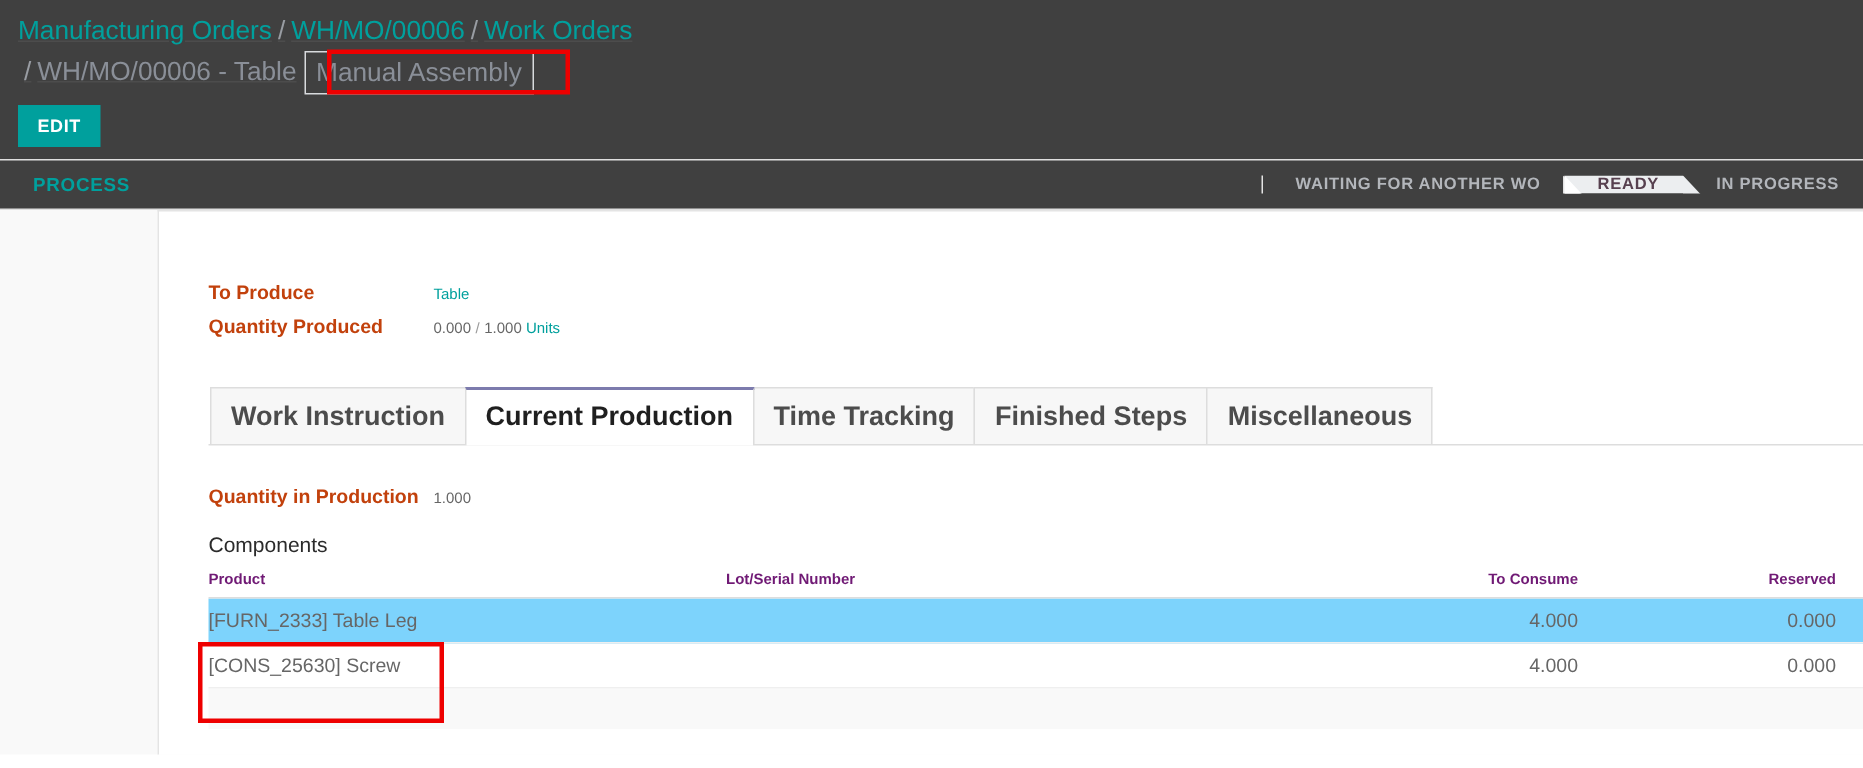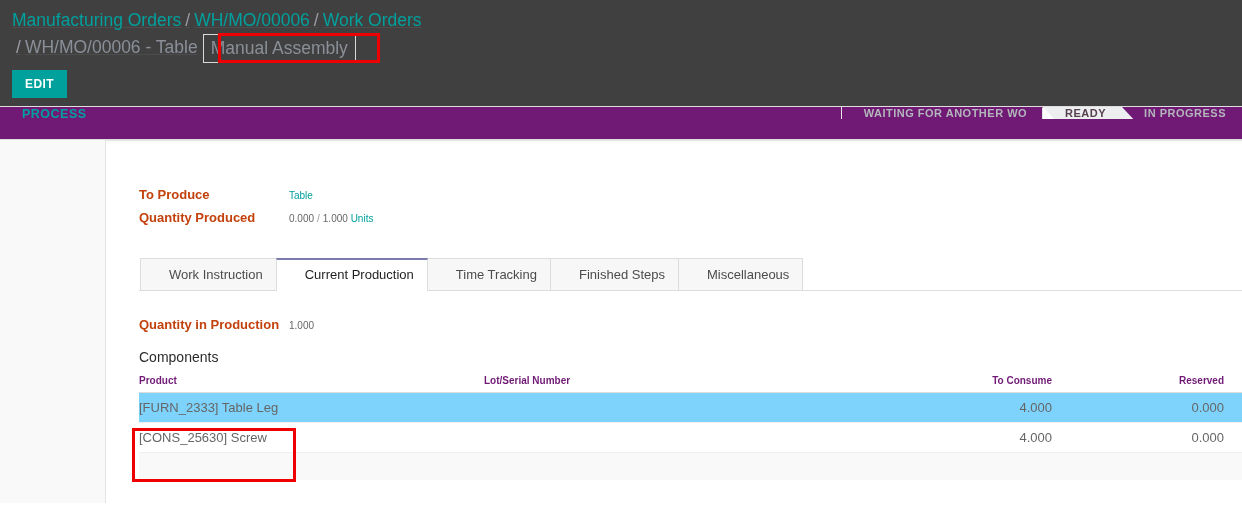--- a/index.html
+++ b/index.html
@@ -83,25 +83,25 @@
     font-size: 12px;
     font-weight: 700;
     letter-spacing: 0.4px;
     padding: 7px 13px 7px 13px;
     cursor: pointer;
   }
 
   
   .statusbar {
     display: flex;
-    align-items: flex-start;
+    align-items: center;
     justify-content: space-between;
     border-top: 1px solid #dfdfdf;
     border-bottom: 1px solid #dfdfdf;
-    background: #701a75;
+    background: #404040;
     height: 34px;
   }
 
   .sb-buttons {
     display: flex;
     align-items: center;
     padding-left: 22px;
   }
 
   .sb-btn {
@@ -240,27 +240,28 @@
     display: flex;
     border-bottom: 1px solid #dddddd;
     padding-left: 1px;
   }
 
   .tab {
     background: #f7f7f7;
     border: 1px solid #dddddd;
     border-bottom: none;
     margin-right: -1px;
-    padding: 8px 13px 8px 28px;
-    font-size: 13px;
+    padding: 8px 13px 8px 13px;
+    font-size: 18px;
     color: #4c4c4c;
     cursor: pointer;
     position: relative;
     top: 0;
     white-space: nowrap;
+    font-weight: bold;
   }
 
   .tab.active {
     background: #ffffff;
     color: #1f1f1f;
     border-top: 2px solid #7c7bad;
     padding-top: 7px;
     z-index: 2;
   }
   .tab.active::after {

